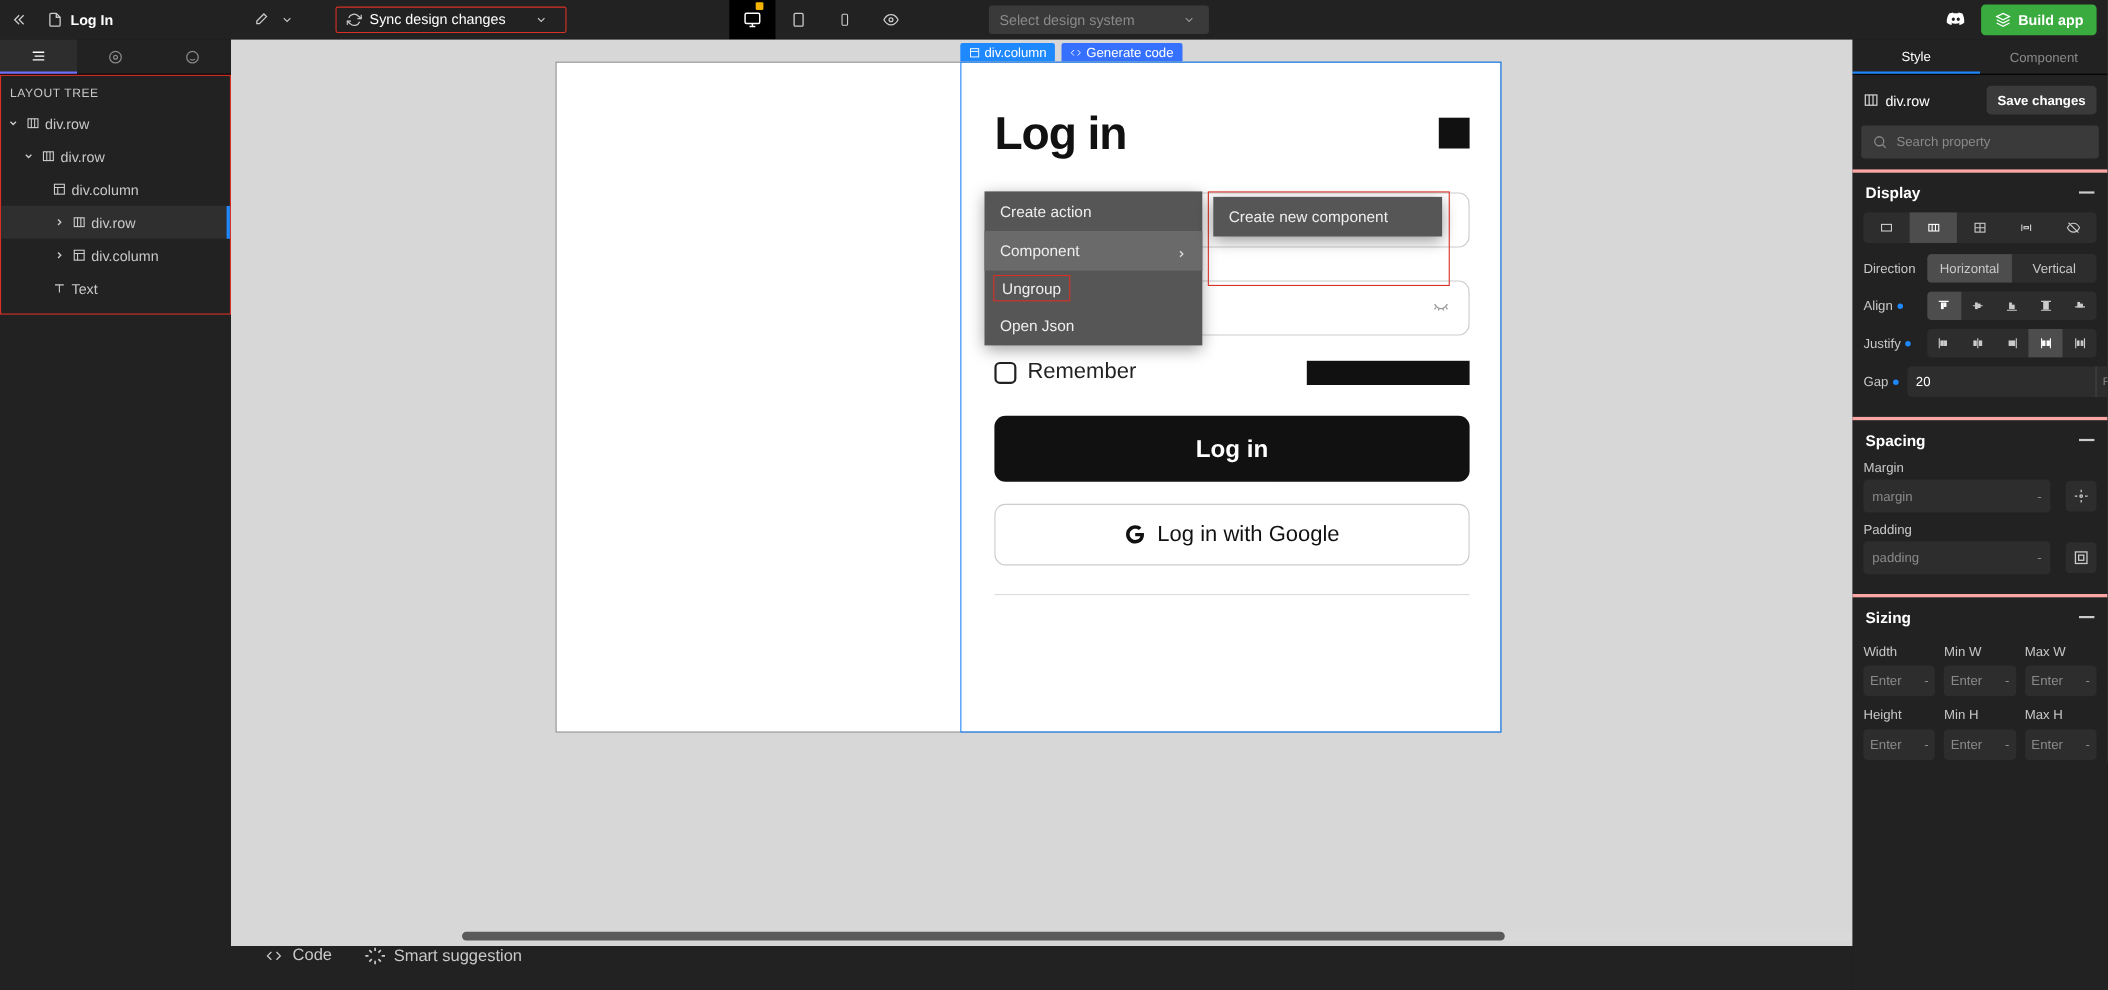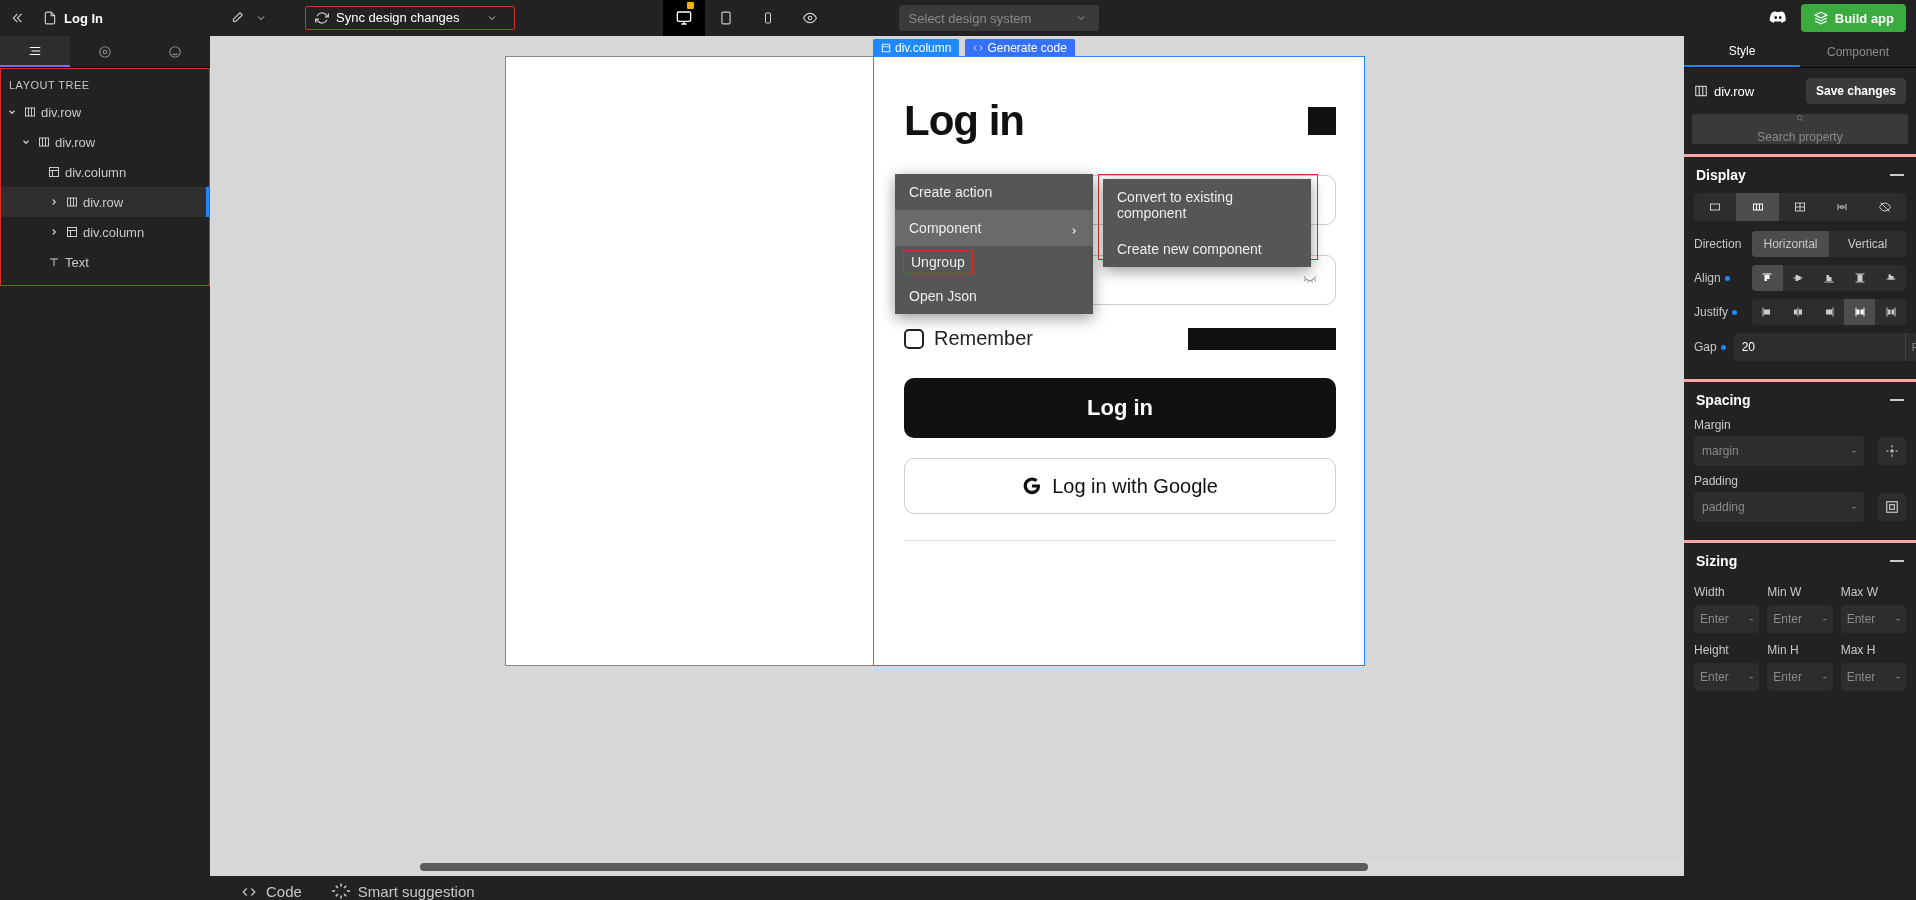--- a/index.html
+++ b/index.html
@@ -84,32 +84,32 @@
 
 
 .ctx-menu{position:absolute;background:#565656;color:#eee;font-size:14px;box-shadow:0 4px 14px rgba(0,0,0,.4);}
 .ctx-menu .mi{padding:10px 14px;display:flex;align-items:flex-end;justify-content:space-between;min-width:195px;}
 .ctx-menu .mi.hover{background:#6a6a6a;}
 .ctx-menu .mi.boxed{outline:1px solid var(--red);outline-offset:-3px;display:inline-block;width:auto;min-width:0;padding:6px 10px;margin:2px 6px;}
 .submenu-box{position:absolute;border:1px solid var(--red);padding:4px;}
 .submenu-box .ctx-menu{position:static;}
 
 
-.bottombar{height:24px;background:var(--bg1);display:flex;align-items:flex-end;padding:0 30px;gap:30px;color:var(--fg1);font-size:15px;}
+.bottombar{height:40px;background:var(--bg1);display:flex;align-items:flex-start;padding:0 30px;gap:30px;color:var(--fg1);font-size:15px;}
 .bb-item{display:flex;align-items:center;gap:8px;}
 
 
 .right{width:232px;background:var(--bg1);display:flex;flex-direction:column;font-size:12px;}
 .r-tabs{height:32px;display:flex;border-bottom:1px solid #000;}
 .r-tab{flex:1;display:flex;align-items:center;justify-content:center;color:var(--fg2);}
 .r-tab.active{color:#fff;border-bottom:2px solid var(--blue);}
 .r-head{display:flex;align-items:center;justify-content:space-between;padding:10px 10px;}
 .r-head-el{display:flex;align-items:center;gap:6px;font-size:13px;}
 .save-btn{background:var(--bg3);padding:6px 10px;border-radius:4px;font-weight:bold;}
-.r-search{margin:0 8px 10px;background:var(--bg3);height:30px;display:flex;align-items:center;gap:8px;padding:0 10px;color:var(--fg2);border-radius:3px;flex-direction:column;}
+.r-search{margin:0 8px 10px;background:var(--bg3);height:30px;display:flex;align-items:center;gap:8px;padding:0 10px;color:var(--fg2);border-radius:3px;}
 .r-section-title{display:flex;align-items:center;justify-content:space-between;padding:10px 12px;font-weight:bold;font-size:14px;border-top:3px solid #fca5a5;}
 .minus{width:14px;height:2px;background:#ccc;}
 .r-body{padding:0 10px 10px;}
 
 .btn-row{display:flex;background:var(--bg2);border-radius:4px;overflow:hidden;margin-bottom:10px;}
 .btn-row .b{flex:1;height:28px;display:flex;align-items:center;justify-content:center;color:var(--fg1);}
 .btn-row .b.active{background:var(--bg4);}
 
 .kv{display:flex;align-items:center;gap:8px;margin-bottom:8px;}
 .kv .k{width:50px;color:var(--fg1);display:flex;align-items:center;gap:4px;}
@@ -404,23 +404,20 @@
         </div>
         <div class="mi boxed"><span>Ungroup</span></div>
         <div class="mi">
             <span>Open Json</span>
           </div>
       </div>
 
       <div class="submenu-box" style="left:888px;top:138px;width:220px;height:86px">
         <div class="ctx-menu" style="width:208px">
           <div class="mi">
-              <span>Convert to existing component</span>
-            </div>
-          <div class="mi">
               <span>Create new component</span>
             </div>
         </div>
       </div>
 
       <div class="canvas-hscroll">
           <div class="thumb"></div>
         </div>
     </div>
 

